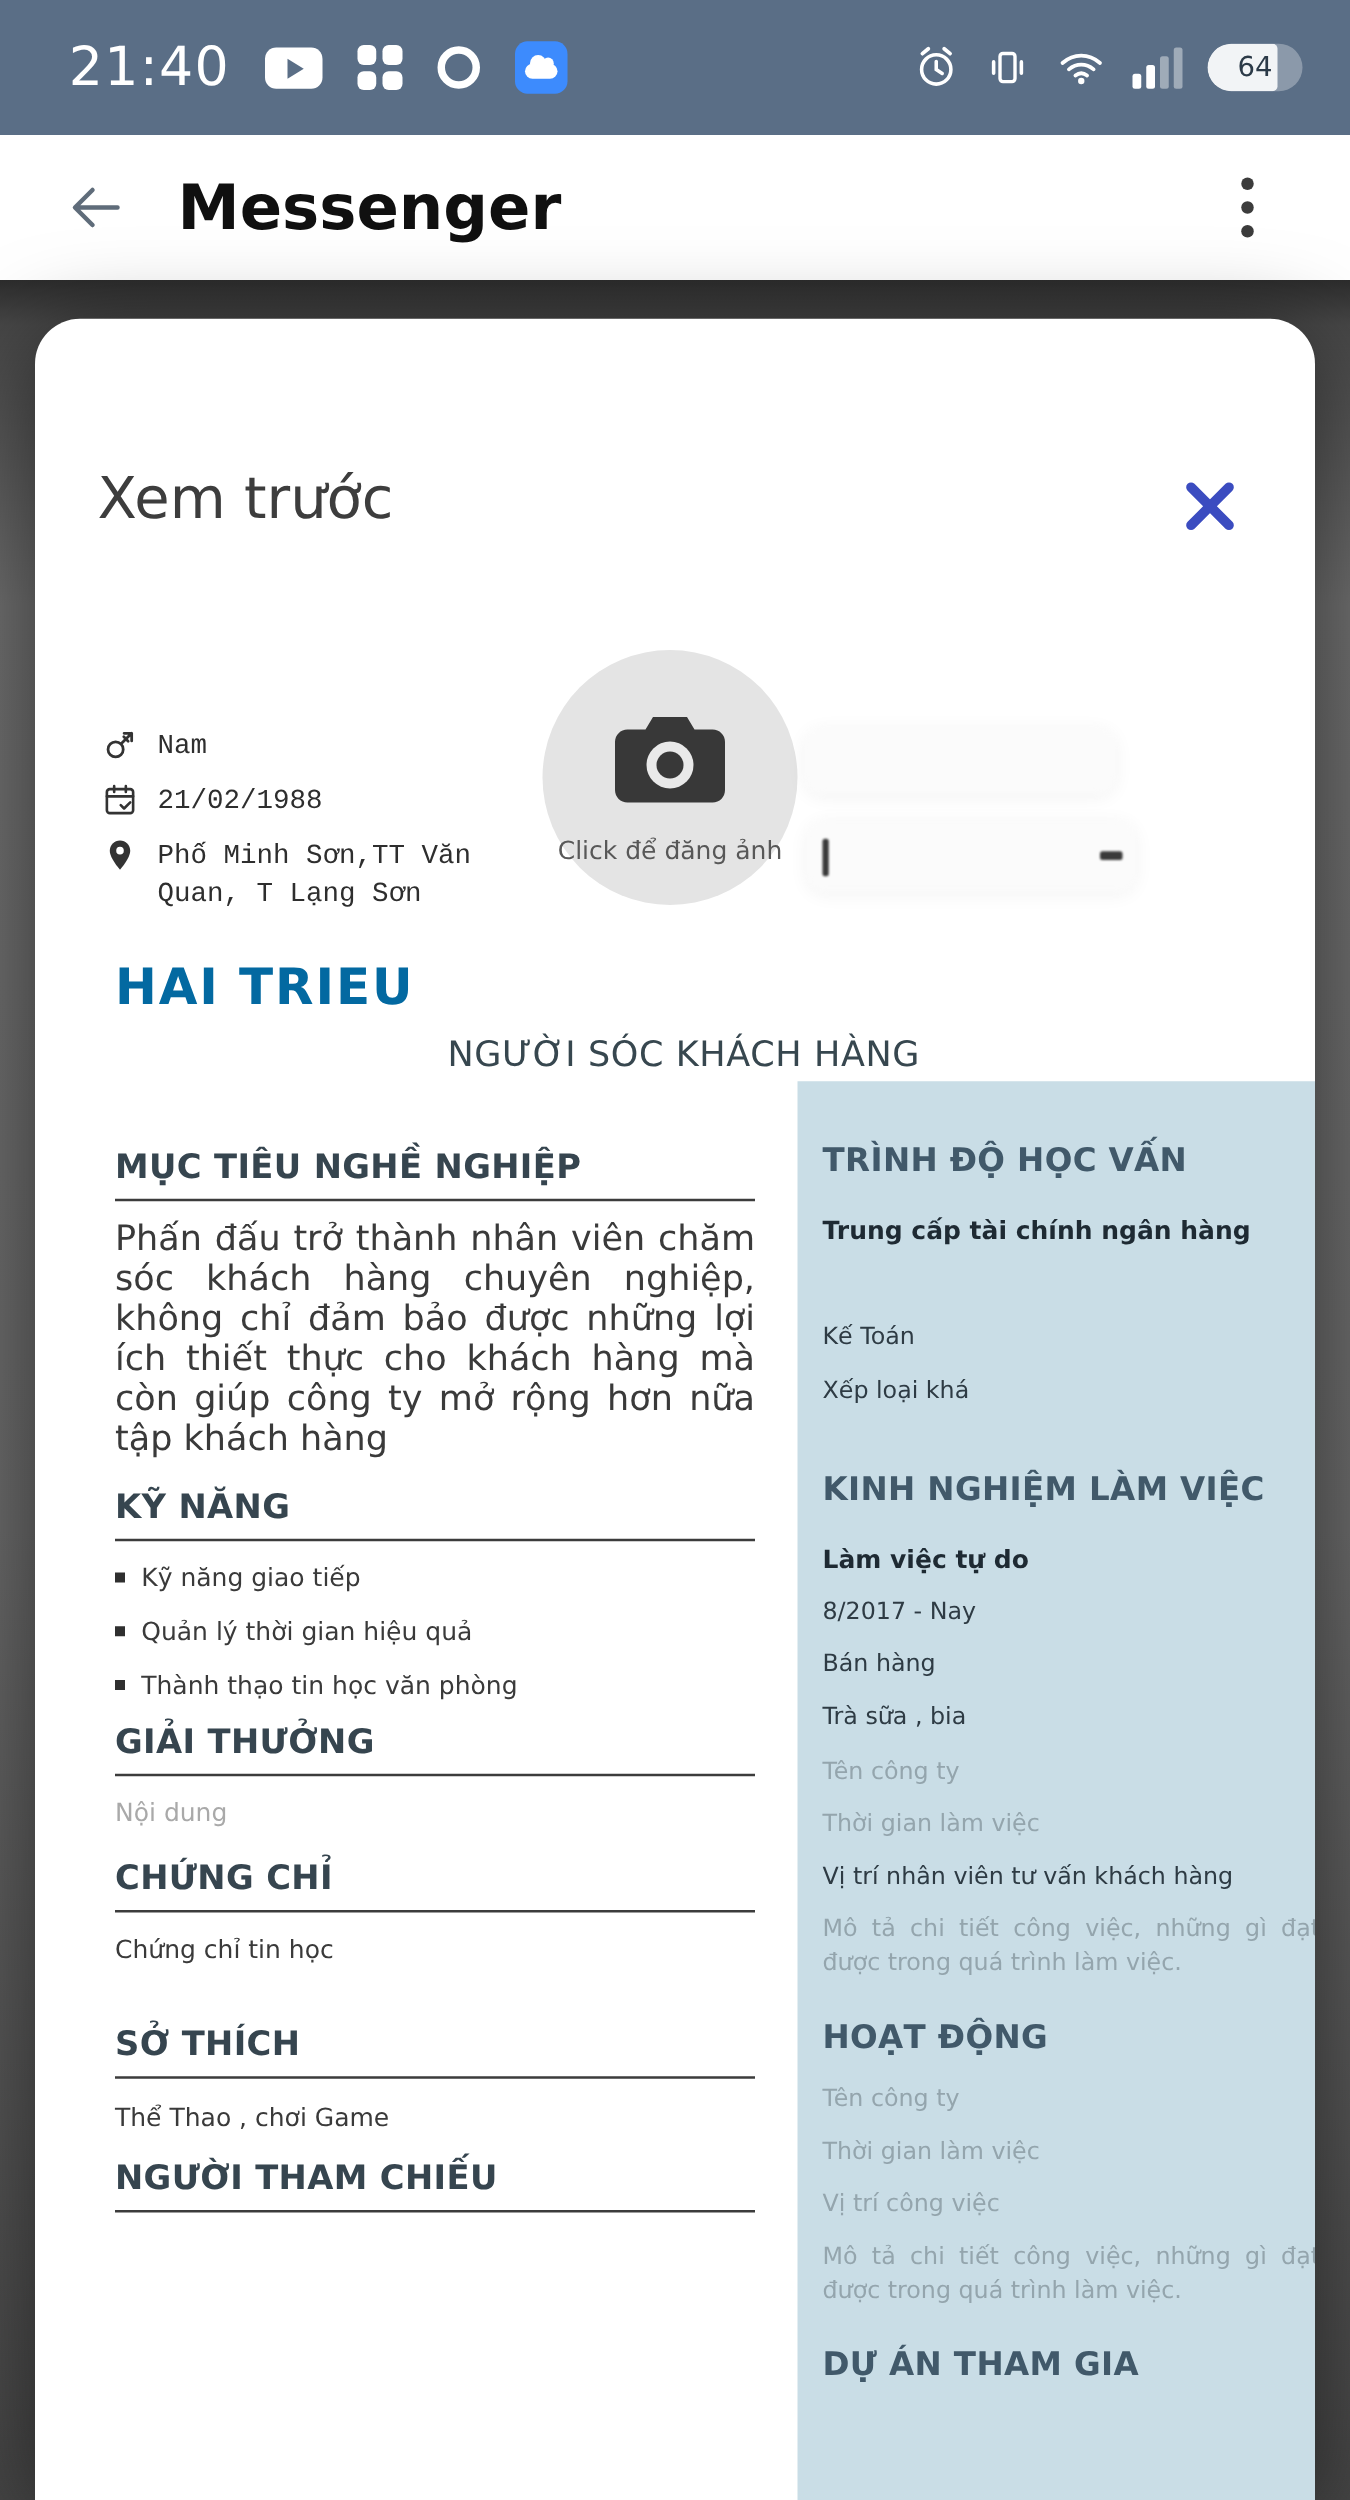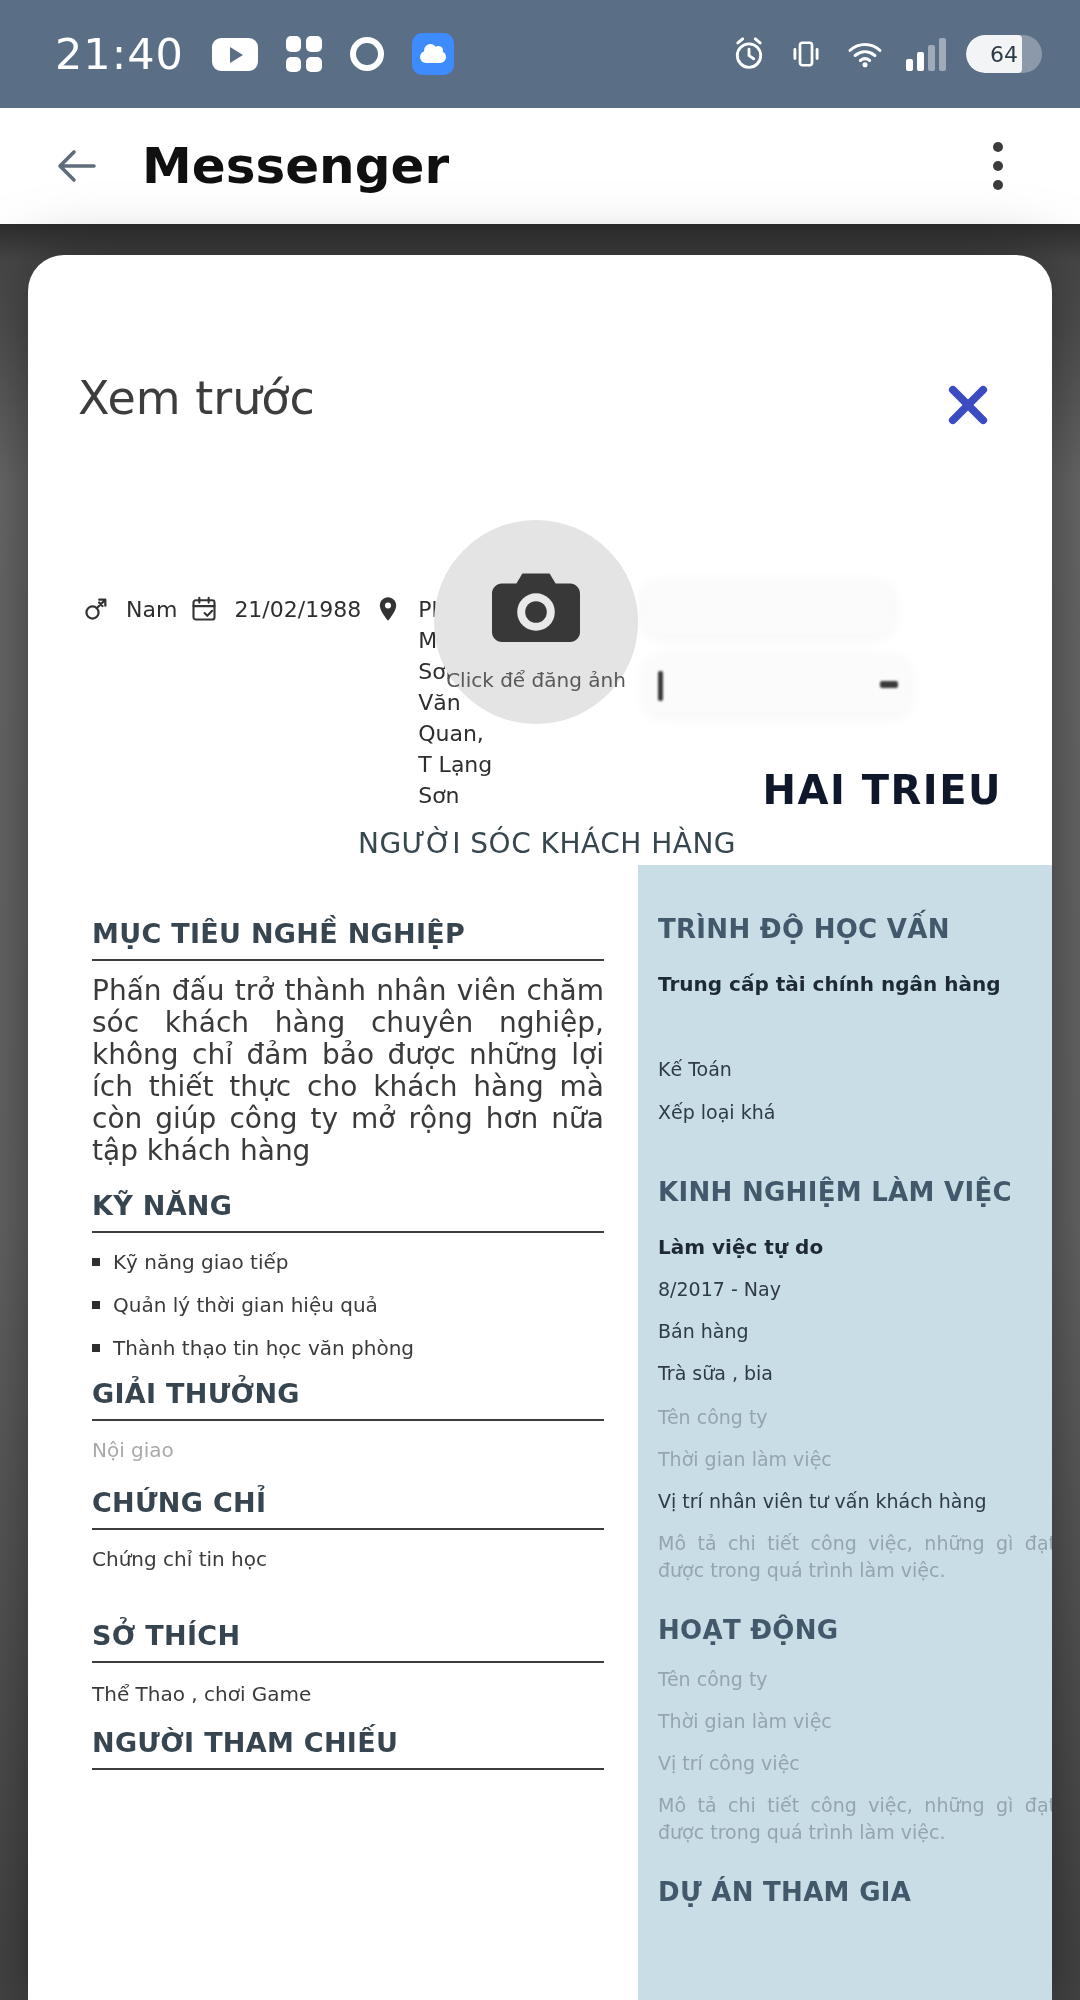--- a/index.html
+++ b/index.html
@@ -45,34 +45,34 @@
   .kebab i { width:10px; height:10px; border-radius:50%; background:#3c3c3c; }
   
   .overlay { position:absolute; top:224px; left:0; width:1080px; height:1776px;
     background:linear-gradient(180deg,#2c2c2c 0px,#474747 36px,#6d6d6d 260px,#686868 1000px,#454545 1776px); }
   
   .modal { position:absolute; left:28px; top:255px; width:1024px; height:1745px; background:#fff;
     border-radius:36px 36px 0 0; box-shadow:0 10px 70px rgba(0,0,0,.5); overflow:hidden; }
   .modal-title { position:absolute; left:50px; top:116px; font-size:46px; color:#3d3d3d; }
   .close-btn { position:absolute; top:122px; right:56px; width:56px; height:56px; display:flex; align-items:center; justify-content:center; cursor:pointer; }
   
-  .pinfo { position:absolute; left:54px; top:339px; width:312px; display:flex; flex-direction:row; gap:13px; }
+  .pinfo { position:absolute; left:54px; top:326px; width:312px; display:flex; flex-direction:column; gap:13px;font-family:Liberation Mono, monospace; }
   .pirow { display:flex; align-items:flex-start; }
   .pirow svg { flex:0 0 auto; margin-right:16px; margin-top:1px; }
   .pitxt { font-size:22px; line-height:31px; color:#2e2e2e; }
   
   .photo { position:absolute; left:406px; top:265px; width:204px; height:204px; border-radius:50%; background:#e4e4e4; cursor:pointer; }
   .photo svg { position:absolute; left:54px; top:44px; }
   .photo-cap { position:absolute; left:0; top:148px; width:204px; text-align:center; font-size:20px; color:#585858; }
   
   .blur-patch { position:absolute; background:#fbfbfb; border-radius:14px; box-shadow:0 2px 16px rgba(0,0,0,.06); filter:blur(2px); }
   .tickmark { position:absolute; background:#3a3a3a; filter:blur(1px); border-radius:2px; }
   
-  .cv-name { position:absolute; left:64px; top:512px; width:910px; text-align:right;
-    font-size:40px; font-weight:700; color:#0f172a; letter-spacing:1.5px; }
+  .cv-name { position:absolute; left:64px; top:512px; width:910px; text-align:left;
+    font-size:40px; font-weight:700; color:#0369a1; letter-spacing:1.5px; }
   .cv-pos { position:absolute; left:64px; top:572px; width:910px; text-align:center;
     font-size:28px; color:#37474f; letter-spacing:.5px; }
   
   .lcol { position:absolute; left:64px; top:663px; width:512px; }
   .lh { font-size:27px; font-weight:700; color:#36454f; letter-spacing:.3px;
     padding-bottom:9px; border-bottom:2px solid #3c3c3c; line-height:32px; }
   .lp { font-size:28px; line-height:32px; color:#3a3a3a; text-align:justify; }
   .lbody { font-size:20px; line-height:26px; color:#3a3a3a; }
   .lph { font-size:20px; line-height:26px; color:#a9a9a9; }
   .skills { list-style:none; }
@@ -219,21 +219,21 @@
             <span class="blt"></span>
             <span>Quản lý thời gian hiệu quả</span>
           </li>
         <li>
             <span class="blt"></span>
             <span>Thành thạo tin học văn phòng</span>
           </li>
       </ul>
 
       <h3 class="lh" style="margin-top:17px;">GIẢI THƯỞNG</h3>
-      <div class="lph" style="margin-top:16px;">Nội giao</div>
+      <div class="lph" style="margin-top:16px;">Nội dung</div>
 
       <h3 class="lh" style="margin-top:24px;">CHỨNG CHỈ</h3>
       <div class="lbody" style="margin-top:16px;">Chứng chỉ tin học</div>
 
       <h3 class="lh" style="margin-top:48px;">SỞ THÍCH</h3>
       <div class="lbody" style="margin-top:18px;">Thể Thao , chơi Game</div>
 
       <h3 class="lh" style="margin-top:20px;">NGƯỜI THAM CHIẾU</h3>
     </div>
 

